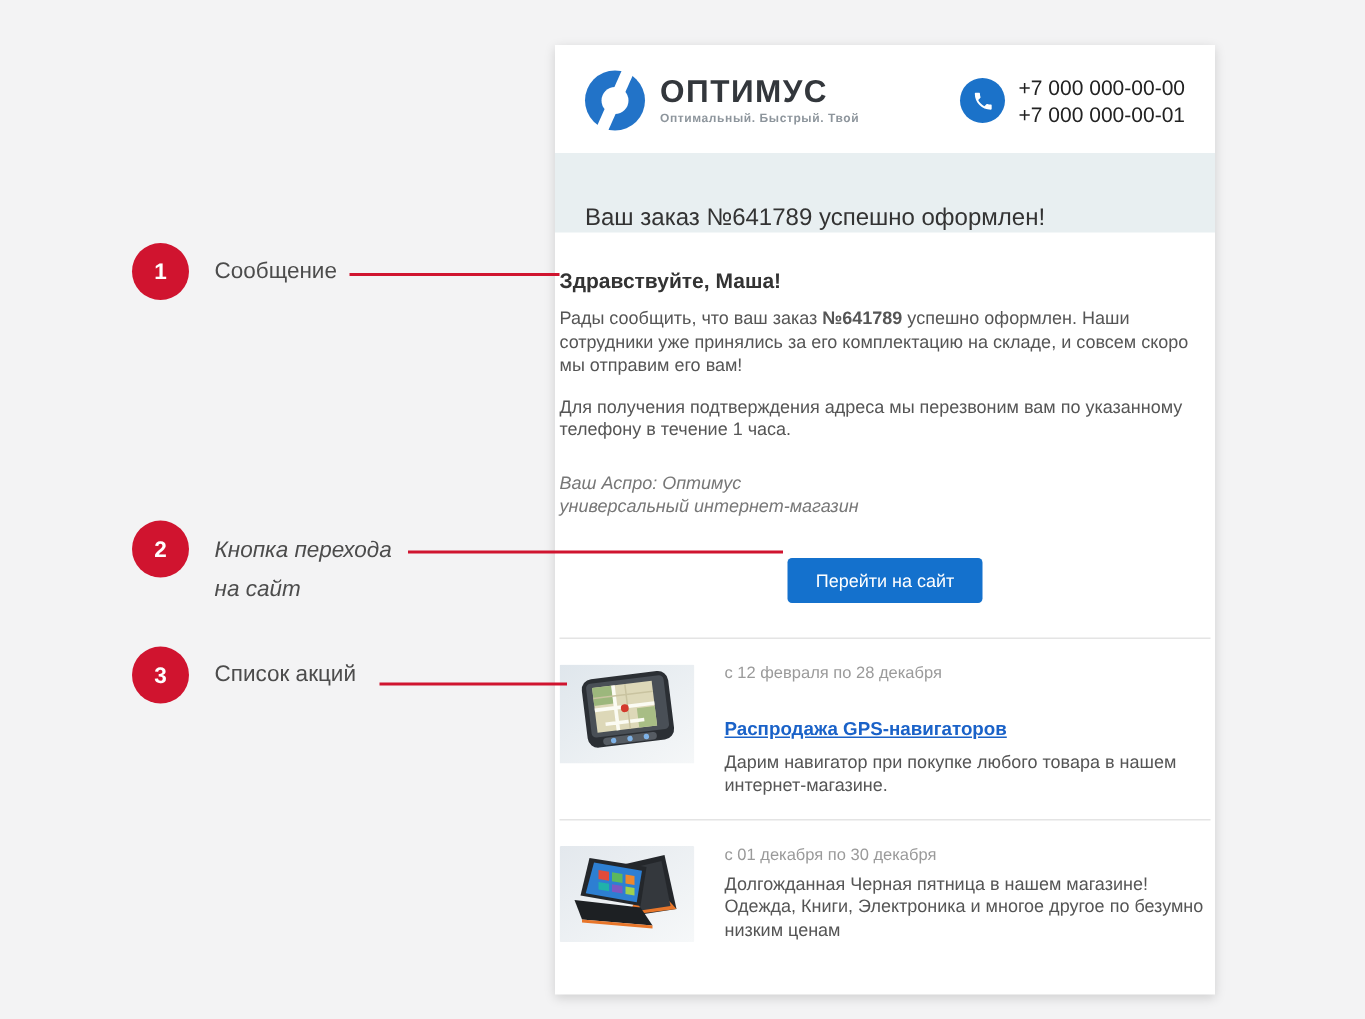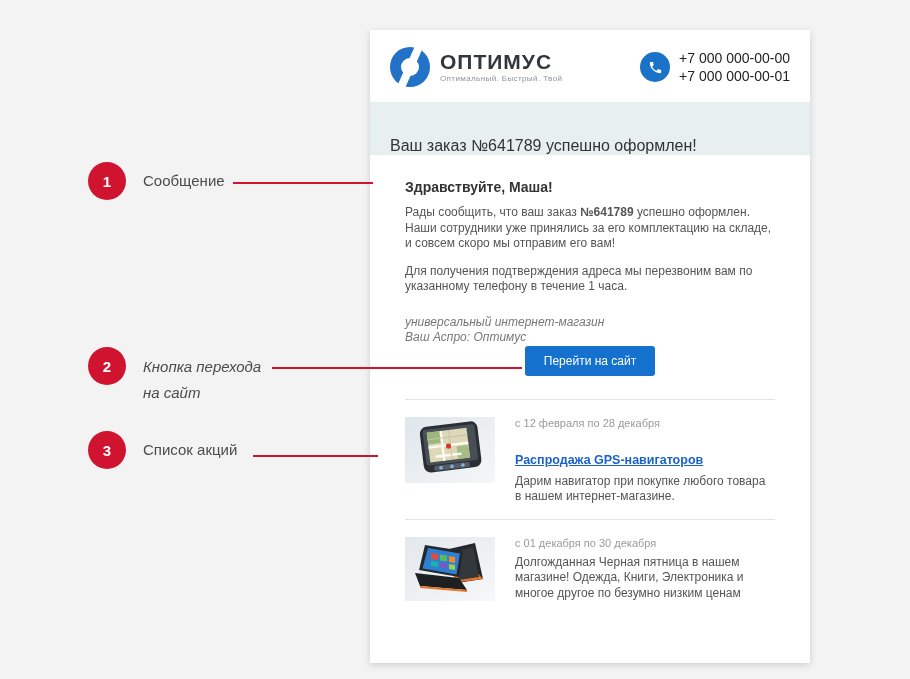--- a/index.html
+++ b/index.html
@@ -44,39 +44,39 @@
   .card-header{
     display:flex;align-items:center;justify-content:space-between;
     padding:16px 20px 14px 20px;height:72px;
   }
   .brand{display:flex;align-items:center;}
   .logo-mark{position:relative;width:40px;height:40px;margin-right:10px;flex:0 0 auto;}
   .logo-ring{position:absolute;inset:0;border-radius:50%;background:var(--brand);}
   .logo-hole{position:absolute;left:11px;top:11px;width:18px;height:18px;border-radius:50%;background:#fff;}
   .logo-slash{position:absolute;left:16px;top:-3px;width:8px;height:46px;background:#fff;transform:rotate(24deg);}
   .logo-name{font-size:21px;font-weight:bold;letter-spacing:1px;color:#33373c;line-height:22px;}
-  .logo-tagline{font-size:8px;color:#8d959c;letter-spacing:.4px;margin-top:1px;}
+  .logo-tagline{font-size:8px;color:#8d959c;letter-spacing:.4px;margin-top:1px;font-weight:bold;}
   .phone-block{display:flex;align-items:center;}
   .phone-circle{
     width:30px;height:30px;border-radius:50%;background:#1b72c9;
     display:flex;align-items:center;justify-content:center;margin-right:9px;flex:0 0 auto;
   }
   .phone-circle svg{width:15px;height:15px;fill:#fff;}
   .phone-numbers{font-size:14px;color:#222;line-height:18px;white-space:nowrap;}
   .subject-bar{
     background:var(--bar);padding:0 20px;height:53px;
     display:flex;align-items:flex-end;
   }
   .subject-text{font-size:16px;color:#333;}
-  .content{padding:0 35px;}
+  .content{padding:0 3px;}
   .greeting{font-size:14px;font-weight:bold;color:#333;margin-top:24px;}
   .para{font-size:12px;color:#555;line-height:15.5px;margin-top:10px;}
   .para + .para{margin-top:12px;}
   .signature{font-size:12px;color:#777;font-style:italic;line-height:15.5px;margin-top:20px;}
-  .btn-row{text-align:center;}
+  .btn-row{text-align:center;margin-top:26px;}
   .site-button{
     display:inline-block;background:var(--btn);color:#fff;border:none;
     font-size:12px;font-family:inherit;padding:8px 19px;border-radius:3px;cursor:pointer;
   }
   .divider{border:none;border-top:1px solid #e4e4e4;margin-top:23px;}
   .promo{display:flex;padding:17px 0 14px 0;}
   .promo-img{
     width:90px;flex:0 0 auto;margin-right:20px;border-radius:1px;overflow:hidden;
   }
   .promo-img svg{display:block;}
@@ -141,22 +141,22 @@
   </div>
 
   <div class="content">
     <div class="greeting">Здравствуйте, Маша!</div>
 
     <p class="para"><span>Рады сообщить, что ваш заказ </span><b>№641789</b><span> успешно оформлен. Наши сотрудники уже принялись за его комплектацию на складе, и совсем скоро мы отправим его вам!</span></p>
 
     <p class="para">Для получения подтверждения адреса мы перезвоним вам по указанному телефону в течение 1 часа.</p>
 
     <div class="signature">
+      <div>Ваш Аспро: Оптимус</div>
       <div>универсальный интернет-магазин</div>
-      <div>Ваш Аспро: Оптимус</div>
     </div>
 
     <div class="btn-row">
       <button class="site-button">Перейти на сайт</button>
     </div>
 
     <hr class="divider">
 
     <div class="promo">
       <a class="promo-img">

